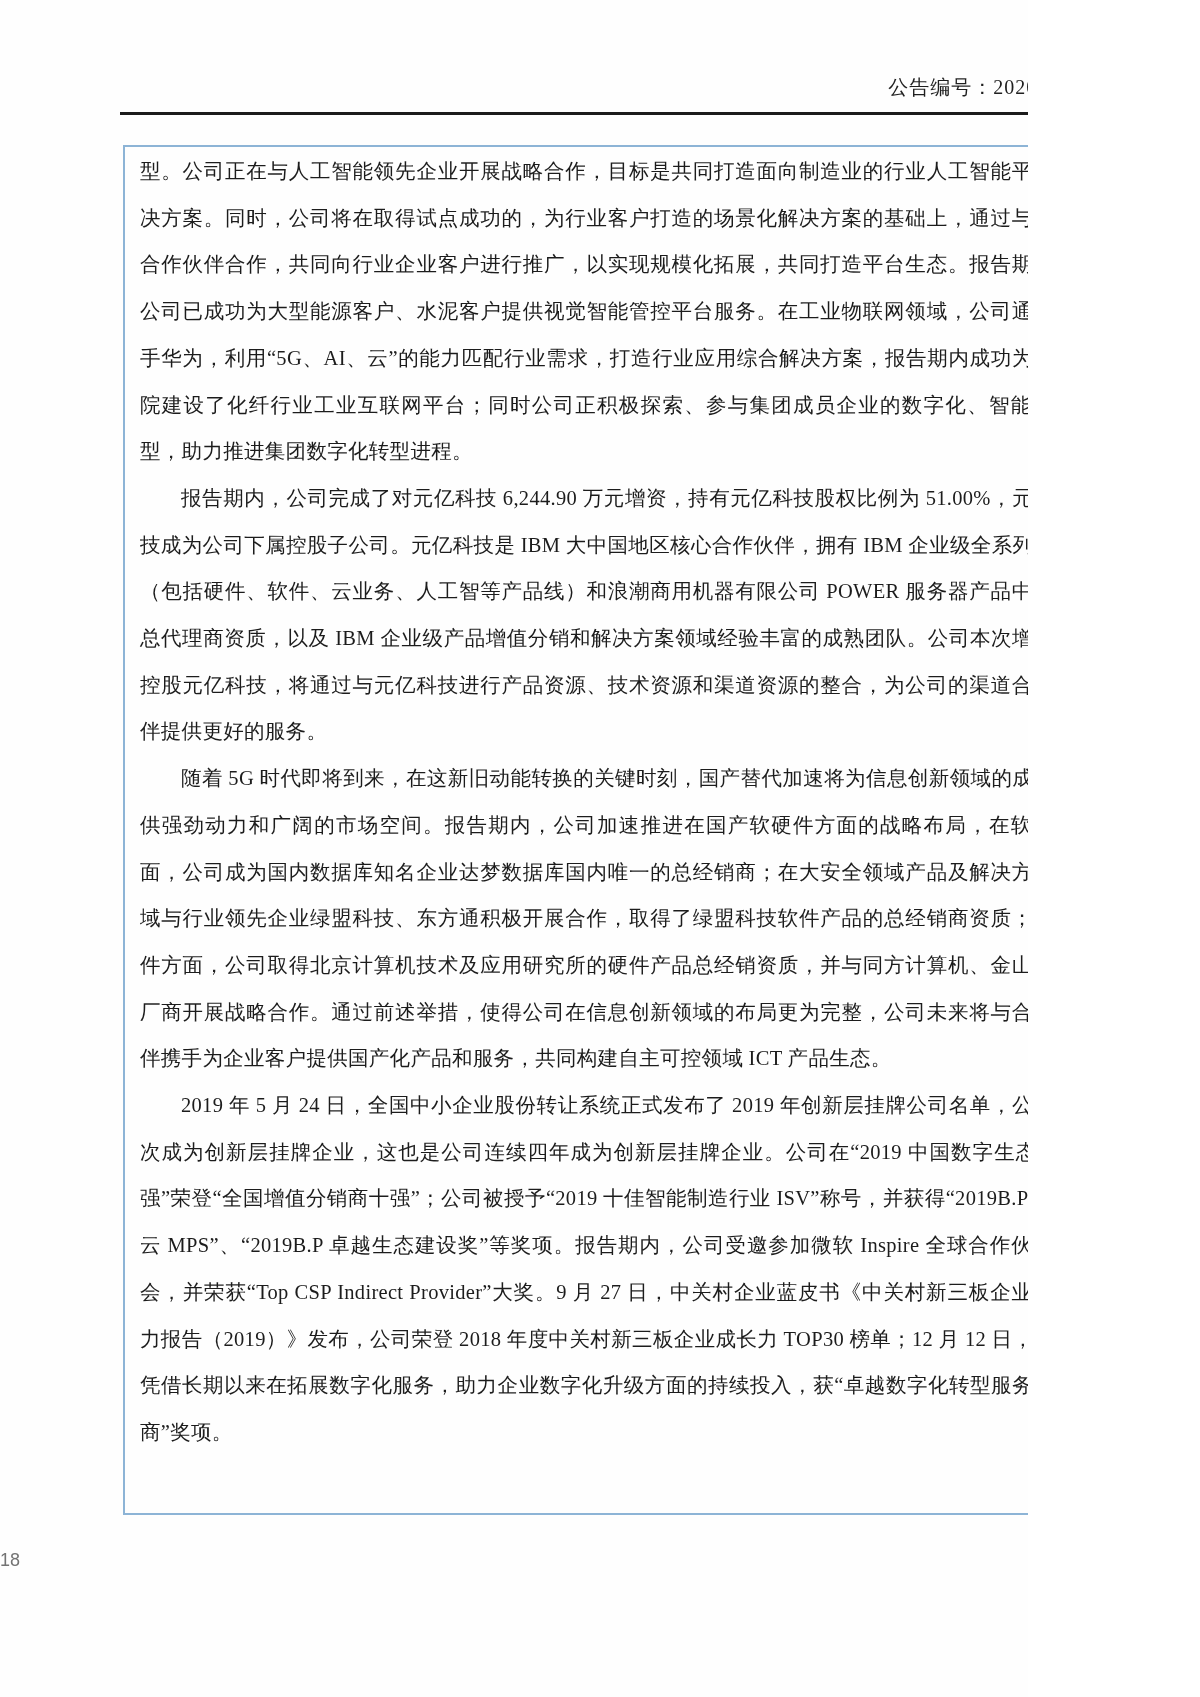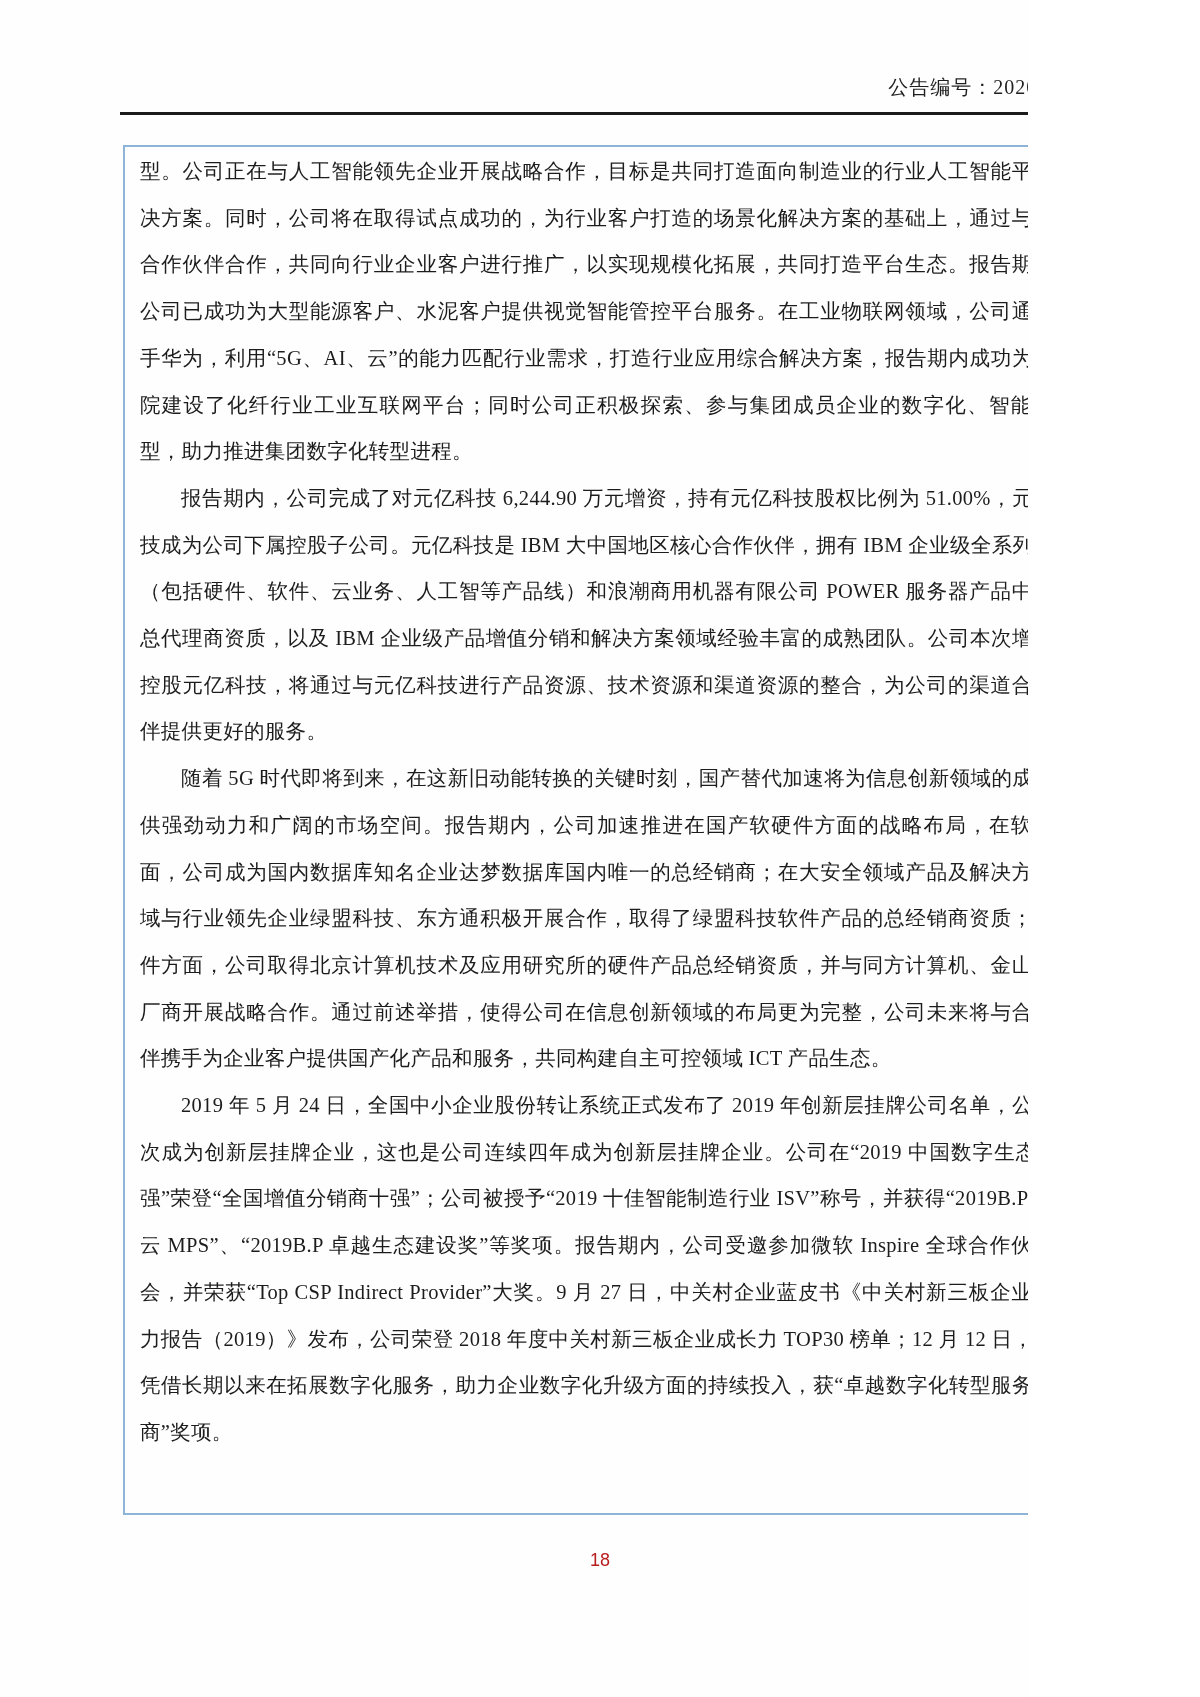--- a/index.html
+++ b/index.html
@@ -54,23 +54,22 @@
     letter-spacing: 0.3px;
   }
   .content-box p.indent {
     text-indent: 2em;
   }
   .page-number {
     position: absolute;
     top: 1550px;
     left: 0;
     width: 1200px;
-    text-align: center;
     font-size: 18px;
-    color: #b91c1c;
+    color: #737373;
     font-family: "Liberation Sans", sans-serif;
   }
 </style>
 </head>
 <body>
 
 <div class="page">
 
   <div class="doc-header">公告编号：2020-009</div>
 

